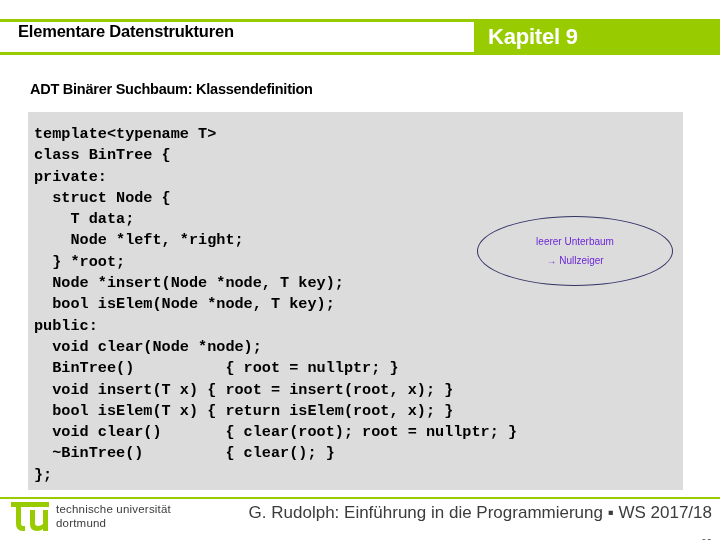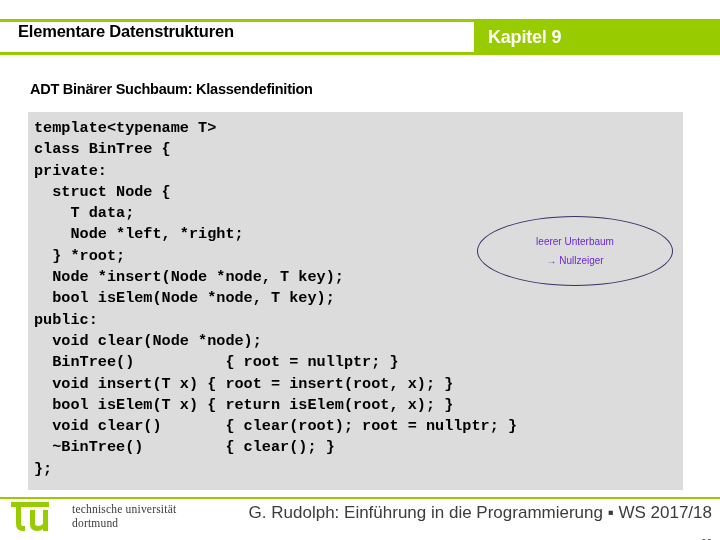--- a/index.html
+++ b/index.html
@@ -59,21 +59,21 @@
     letter-spacing: -0.2px;
     white-space: nowrap;
   }
   .header-chapter {
     position: absolute;
     left: 488px;
     top: 22px;
     height: 30px;
     display: flex;
     align-items: center;
-    font-size: 18px;
+    font-size: 22px;
     font-weight: bold;
     color: #ffffff;
     letter-spacing: -0.2px;
     white-space: nowrap;
   }
 
   
   .subtitle {
     position: absolute;
     left: 30px;
@@ -87,21 +87,21 @@
 
   
   .code-block {
     position: absolute;
     left: 28px;
     top: 112px;
     width: 655px;
     height: 378px;
     background: #dcdcdc;
     box-sizing: border-box;
-    padding: 6px 0 0 6px;
+    padding: 12px 0 0 6px;
   }
   .code-line {
     font-family: "Liberation Mono", "DejaVu Sans Mono", monospace;
     font-size: 15.2px;
     font-weight: bold;
     color: #000000;
     line-height: 21.3px;
     white-space: pre;
     letter-spacing: 0px;
   }
@@ -144,28 +144,27 @@
     top: 500px;
     display: flex;
     align-items: flex-start;
   }
   .logo-mark {
     width: 44px;
     height: 34px;
     display: block;
   }
   .logo-text {
-    margin-left: 20px;
+    margin-left: 4px;
     margin-top: 3px;
     font-size: 11.5px;
     line-height: 13.5px;
     color: #3c3c3c;
     letter-spacing: 0.2px;
     white-space: nowrap;
-    font-family: Liberation Serif, serif;
   }
   .footer-right {
     position: absolute;
     right: 8px;
     top: 506px;
     text-align: right;
   }
   .footer-credit {
     font-size: 17px;
     color: #3c3c3c;

